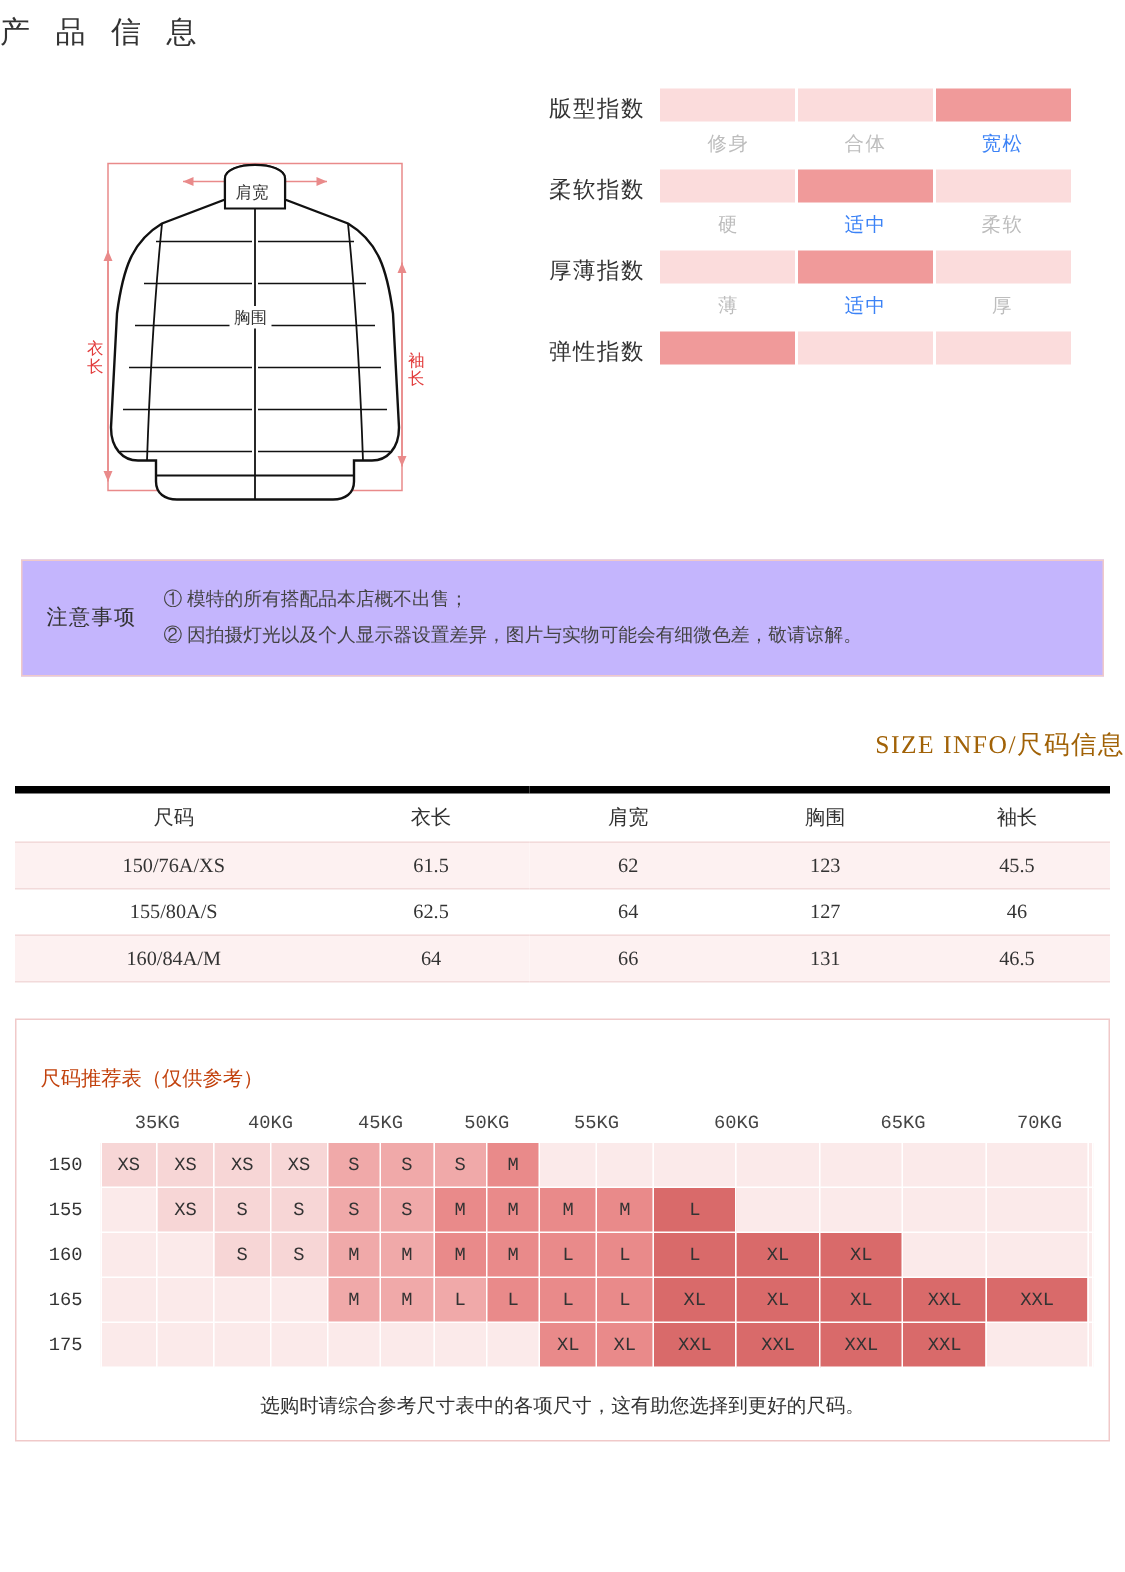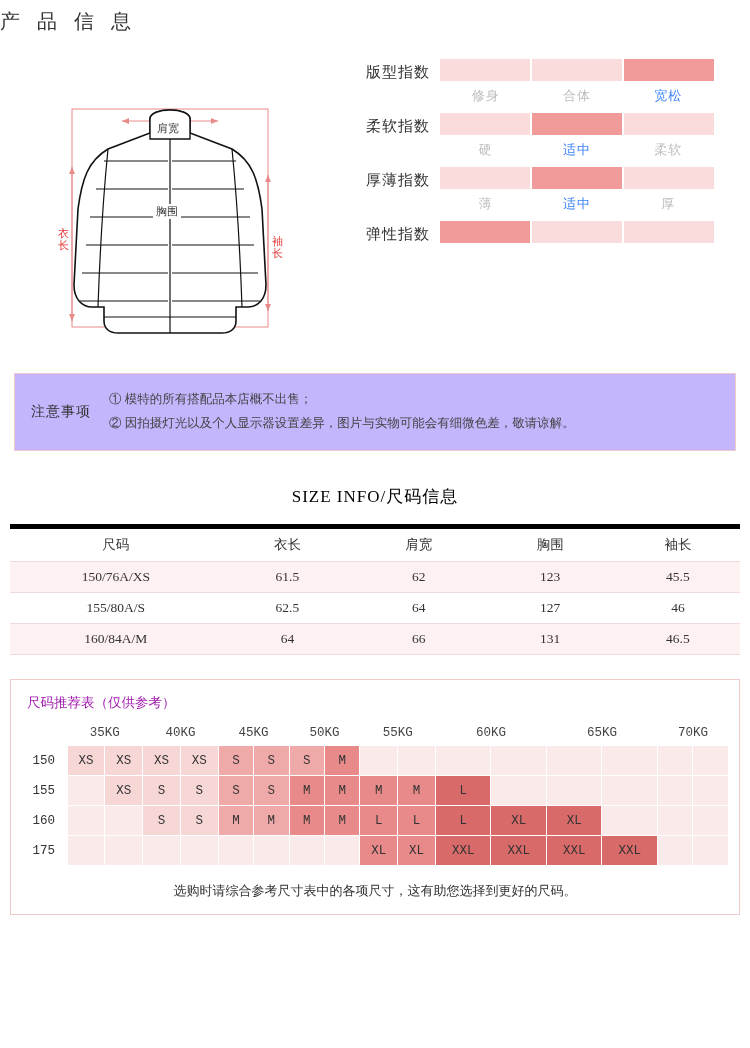--- a/index.html
+++ b/index.html
@@ -102,23 +102,23 @@
   .notice-body {
     flex: 1;
     font-size: 12.5px;
     color: #444;
     line-height: 1.9;
     font-family: "Liberation Serif", serif;
   }
 
   
   .size-heading {
-    text-align: center;
+    text-align: right;
     font-size: 17px;
-    color: #000000;
+    color: #a16207;
     margin: 34px 0 16px 0;
     letter-spacing: 1px;
     font-family: "Liberation Serif", serif;
   }
 
   
   .size-table {
     width: 730px;
     margin: 0 10px;
     border-collapse: collapse;
@@ -137,22 +137,22 @@
   .size-table tbody tr:nth-child(even) { background: #ffffff; }
 
   
   .rec-block {
     margin: 24px 10px 0 10px;
     border: 1px solid #f0c9c9;
     padding: 12px 10px 10px 10px;
   }
   .rec-title {
     font-size: 13.5px;
-    color: #a21caf;
-    margin: 2px 0 10px 6px;
+    color: #c2410c;
+    margin: 18px 0 10px 6px;
     font-family: "Liberation Serif", serif;
   }
   .rec-table {
     width: 100%;
     border-collapse: collapse;
     font-family: Liberation Mono, monospace;
   }
   .rec-table td, .rec-table th {
     text-align: center;
     font-size: 12.5px;
@@ -435,20 +435,39 @@
             <td class="c-l3">L</td>
             <td class="c-l3">L</td>
             <td class="c-l4">L</td>
             <td class="c-l4">XL</td>
             <td class="c-l4">XL</td>
             <td class="c-empty"></td>
             <td class="c-empty"></td>
             <td class="c-empty"></td>
           </tr>
           <tr>
+            <td class="rowhead">165</td>
+            <td class="c-empty"></td>
+            <td class="c-empty"></td>
+            <td class="c-empty"></td>
+            <td class="c-empty"></td>
+            <td class="c-l2">M</td>
+            <td class="c-l2">M</td>
+            <td class="c-l2">L</td>
+            <td class="c-l3">L</td>
+            <td class="c-l3">L</td>
+            <td class="c-l3">L</td>
+            <td class="c-l4">XL</td>
+            <td class="c-l4">XL</td>
+            <td class="c-l4">XL</td>
+            <td class="c-l4">XXL</td>
+            <td class="c-l4">XXL</td>
+            <td class="c-empty"></td>
+          </tr>
+          <tr>
             <td class="rowhead">175</td>
             <td class="c-empty"></td>
             <td class="c-empty"></td>
             <td class="c-empty"></td>
             <td class="c-empty"></td>
             <td class="c-empty"></td>
             <td class="c-empty"></td>
             <td class="c-empty"></td>
             <td class="c-empty"></td>
             <td class="c-l3">XL</td>

